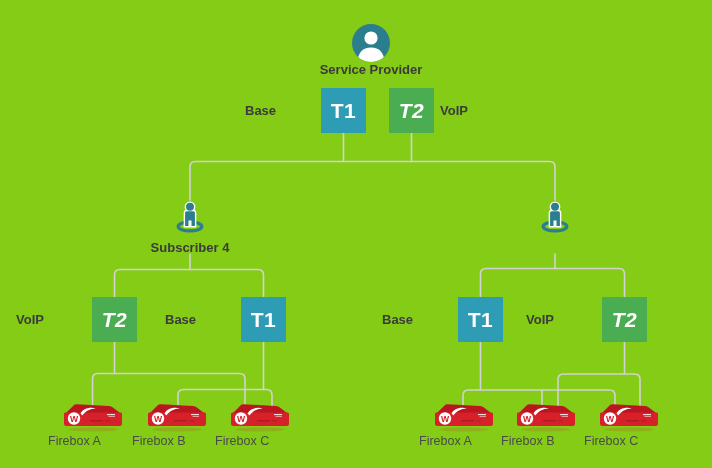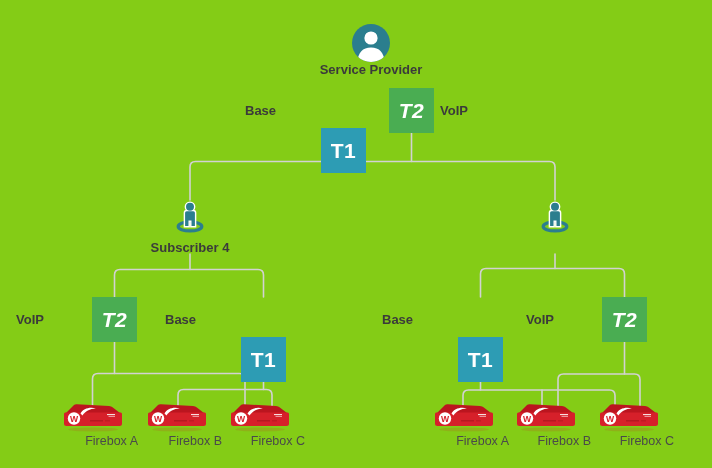--- a/index.html
+++ b/index.html
@@ -7,32 +7,32 @@
     position:relative;width:712px;height:468px;background:#84cc16;
     font-family:"Liberation Sans",sans-serif;overflow:hidden;
   }
   .connectors{position:absolute;left:0;top:0;}
   .connectors path{fill:none;stroke:var(--connector-gray,#d2d2d2);stroke-width:1.6;stroke-linecap:round;}
   .t-box{
     position:absolute;width:45px;height:45px;
     display:flex;align-items:center;justify-content:center;
     color:#fff;font-weight:bold;font-size:21px;letter-spacing:.5px;
   }
-  .t-teal{background:var(--template-teal,#2D9CB4);margin-top:40px;}
+  .t-teal{background:var(--template-teal,#2D9CB4);}
   .t-green{background:var(--template-green,#4AAD52);font-style:italic;}
   .lbl{
     position:absolute;font-weight:bold;font-size:13px;
     color:var(--label-text,#3B3B3B);white-space:nowrap;
   }
   .heading{text-align:center;}
   .side-r{}
   .side-l{text-align:left;}
   .fb-label{
     position:absolute;font-size:12.5px;font-weight:normal;
-    color:var(--firebox-label-text,#4A4A4A);text-align:right;white-space:nowrap;
+    color:var(--firebox-label-text,#4A4A4A);text-align:left;white-space:nowrap;
   }
   .icon{position:absolute;}
 </style>
 </head>
 <body>
 
 <div class="canvas">
 
   <svg width="0" height="0" style="position:absolute" aria-hidden="true">
     <defs>

